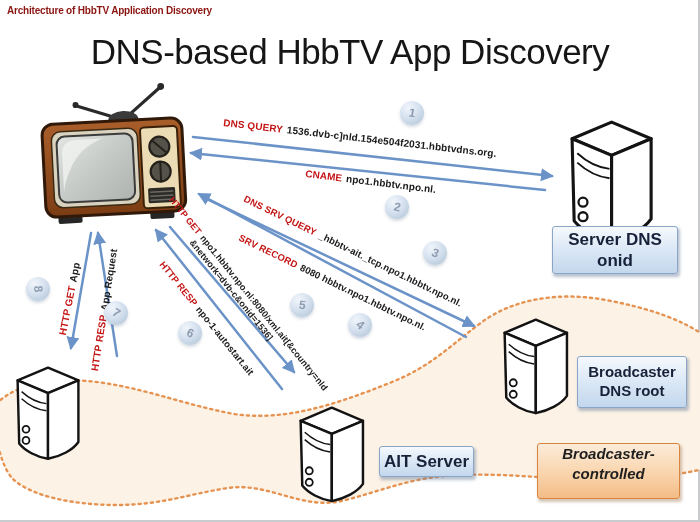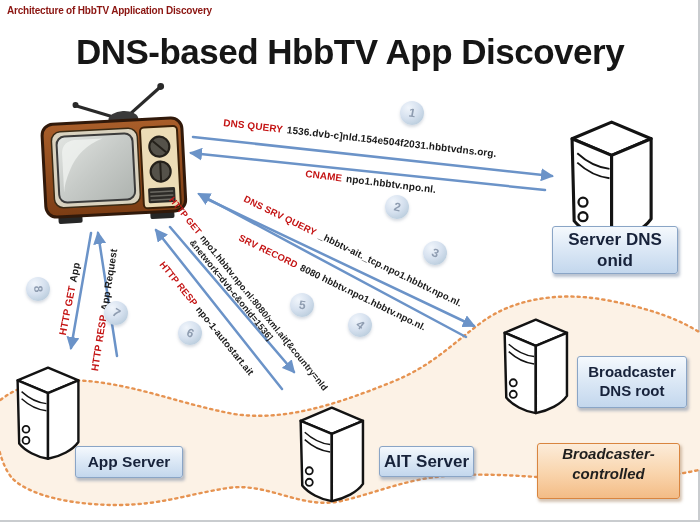--- a/index.html
+++ b/index.html
@@ -7,21 +7,21 @@
     position:relative;width:700px;height:522px;background:#ffffff;overflow:hidden;
     font-family:"Liberation Sans",sans-serif;
     box-shadow:inset -2px 0 0 #c9cccf, inset 0 -2px 0 #c9cccf;
   }
   .hdr{
     position:absolute;left:7px;top:5px;font-size:10px;font-weight:700;color:#8b1511;
     letter-spacing:-0.2px;
   }
   .title{
     position:absolute;left:0;top:32px;width:100%;text-align:center;
-    font-size:35px;font-weight:700;color:#161616;letter-spacing:-0.5px;
+    font-size:35px;font-weight:400;color:#161616;letter-spacing:-0.5px;
   }
   svg.layer{position:absolute;left:0;top:0;}
   
   .msg{
     position:absolute;white-space:nowrap;transform-origin:0 0;
     font-size:9.5px;font-weight:700;color:#1a1a1a;letter-spacing:0.1px;
   }
   .msg .p{color:#c41414;margin-right:4px;}
   .msg .l2{display:block;margin-left:46px;}
   
@@ -183,23 +183,20 @@
     </div>
 
   <div class="nodebox" style="left:552px;top:226px;width:124px;height:46px;font-size:17px;">
     <span>Server DNS</span>
     <span>onid</span>
   </div>
   <div class="nodebox" style="left:577px;top:356px;width:108px;height:50px;font-size:15px;">
     <span>Broadcaster</span>
     <span>DNS root</span>
   </div>
-  <div class="nodebox" style="left:75px;top:446px;width:106px;height:30px;font-size:15.5px;">
-    <span>App Server</span>
-  </div>
   <div class="nodebox" style="left:379px;top:446px;width:93px;height:29px;font-size:17px;">
     <span>AIT Server</span>
   </div>
   <div class="orangebox" style="left:537px;top:443px;width:141px;height:54px;font-size:15px;">
     <span>Broadcaster-</span>
     <span>controlled</span>
   </div>
 
 </div>
 

